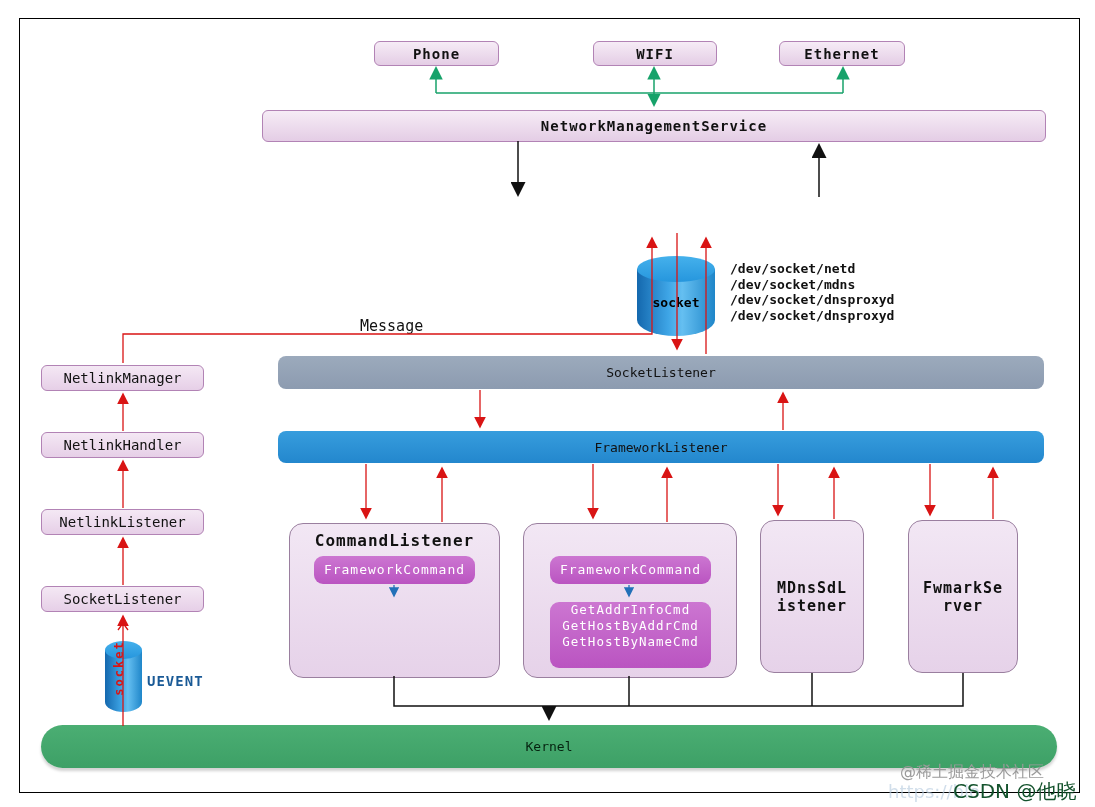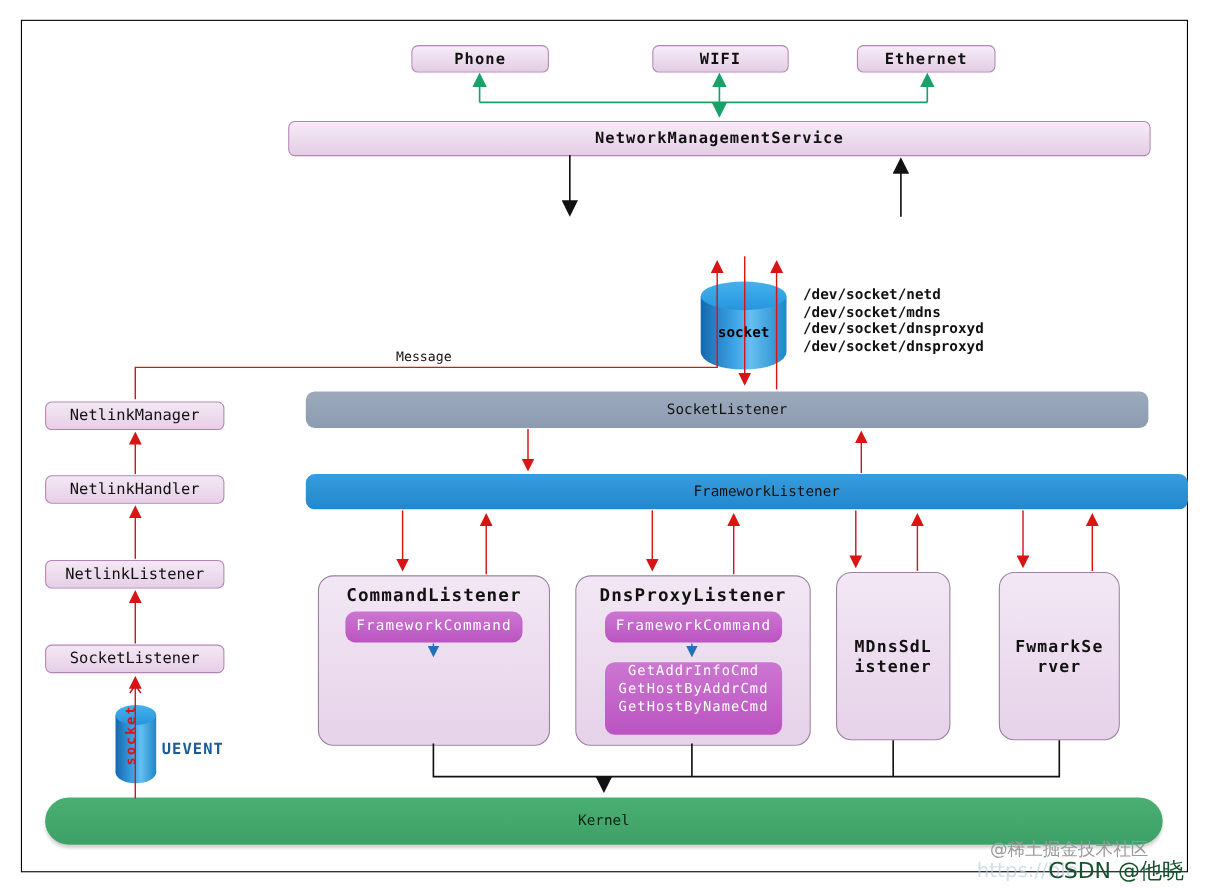--- a/index.html
+++ b/index.html
@@ -13,21 +13,21 @@
         justify-content:center;font-weight:bold;font-size:14px;letter-spacing:1px;}
   .lbox{position:absolute;left:41px;width:161px;height:24px;
         background:linear-gradient(180deg,#f4e8f4,#e6cfe7);border:1px solid #b283b5;
         border-radius:6px;display:flex;align-items:center;justify-content:center;
         font-size:14px;}
   .graybar{position:absolute;left:278px;top:356px;width:766px;height:33px;
         background:linear-gradient(180deg,#9caabc,#8c9bb0);border-radius:8px;
         display:flex;align-items:center;justify-content:center;font-size:13px;}
   .bluebar{position:absolute;left:278px;top:431px;width:766px;height:32px;
         background:linear-gradient(180deg,#379ddd,#2387cd);border-radius:8px;
-        display:flex;align-items:center;justify-content:center;font-size:13px;padding-left:36px;}
+        display:flex;align-items:center;justify-content:center;font-size:13px;}
   .bigbox{position:absolute;background:linear-gradient(180deg,#f2e7f4,#e6d2e9);
         border:1px solid #9a7f9f;border-radius:14px;}
   .bigbox .title{position:absolute;top:7px;left:0;width:100%;text-align:center;
         font-weight:bold;font-size:16px;letter-spacing:1px;}
   .centerbox{display:flex;align-items:center;justify-content:center;text-align:center;
         font-weight:bold;font-size:15px;letter-spacing:1px;word-break:break-all;
         padding:0 13px;box-sizing:border-box;}
   .inner{position:absolute;background:linear-gradient(180deg,#cc76d1,#ba54c1);
         border-radius:9px;color:#fff;text-align:center;letter-spacing:1px;}
   .kernel{position:absolute;left:41px;top:725px;width:1016px;height:43px;
@@ -38,21 +38,21 @@
   .cyl{position:absolute;}
   .cyl .body{position:absolute;left:0;right:0;top:13px;bottom:0;
         background:linear-gradient(90deg,#1468ae 0%,#3ea5e6 40%,#65bff1 58%,#1f86c9 100%);
         border-radius:0 0 50% 50%/0 0 16px 16px;}
   .cyl .top{position:absolute;left:0;right:0;top:0;height:26px;border-radius:50%;
         background:linear-gradient(180deg,#45b1ec,#2696dd);}
   .cyl .lbl{position:absolute;left:0;width:100%;text-align:center;font-weight:bold;
         font-size:13px;color:#000;}
   .devpaths{position:absolute;left:730px;top:261px;font-weight:bold;font-size:13px;
         line-height:15.5px;}
-  .msg{position:absolute;left:360px;top:317px;font-size:12px;}
+  .msg{position:absolute;left:360px;top:317px;font-size:15px;}
   .uevent-lbl{position:absolute;left:147px;top:673px;font-weight:bold;font-size:14px;
         color:#1a5a96;letter-spacing:1px;}
   .vsock{position:absolute;left:84px;top:634px;width:70px;height:68px;
         display:flex;align-items:center;justify-content:center;transform:rotate(-90deg);
         color:#d91414;font-weight:bold;font-size:12px;letter-spacing:2px;}
   svg.overlay{position:absolute;left:0;top:0;pointer-events:none;z-index:50;}
   .wm1{position:absolute;left:900px;top:762px;font-family:"DejaVu Sans",sans-serif;
         font-size:16px;color:#9a9a9a;z-index:60;}
   .wm-faint{position:absolute;left:888px;top:781px;font-family:"DejaVu Sans",sans-serif;
         font-size:18px;color:#b9cde0;opacity:.65;z-index:59;}
@@ -100,21 +100,20 @@
 
   <div class="graybar">SocketListener</div>
   <div class="bluebar">FrameworkListener</div>
 
   <div class="bigbox" style="left:289px;top:523px;width:209px;height:153px;">
     <div class="title">CommandListener</div>
     <div class="inner" style="left:24px;top:32px;width:161px;height:28px;line-height:28px;font-size:13px;">FrameworkCommand</div>
   </div>
 
   <div class="bigbox" style="left:523px;top:523px;width:212px;height:153px;">
-    <div class="title">DnsProxyListener</div>
     <div class="inner" style="left:26px;top:32px;width:161px;height:28px;line-height:28px;font-size:13px;">FrameworkCommand</div>
     <div class="inner" style="left:26px;top:78px;width:161px;height:66px;font-size:12.5px;line-height:16px;padding-top:0;box-sizing:border-box;">
       <div>GetAddrInfoCmd</div>
       <div>GetHostByAddrCmd</div>
       <div>GetHostByNameCmd</div>
     </div>
   </div>
 
   <div class="bigbox centerbox" style="left:908px;top:520px;width:110px;height:153px;">FwmarkServer</div>
   <div class="bigbox centerbox" style="left:760px;top:520px;width:104px;height:153px;">MDnsSdListener</div>

